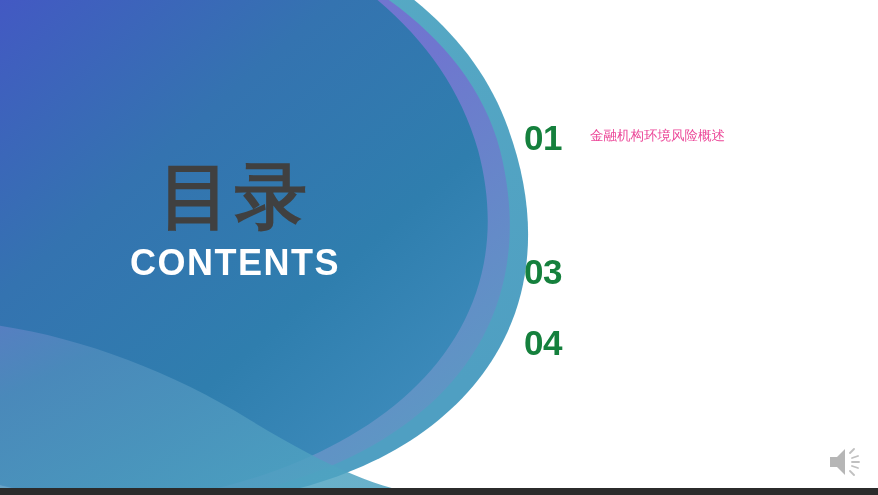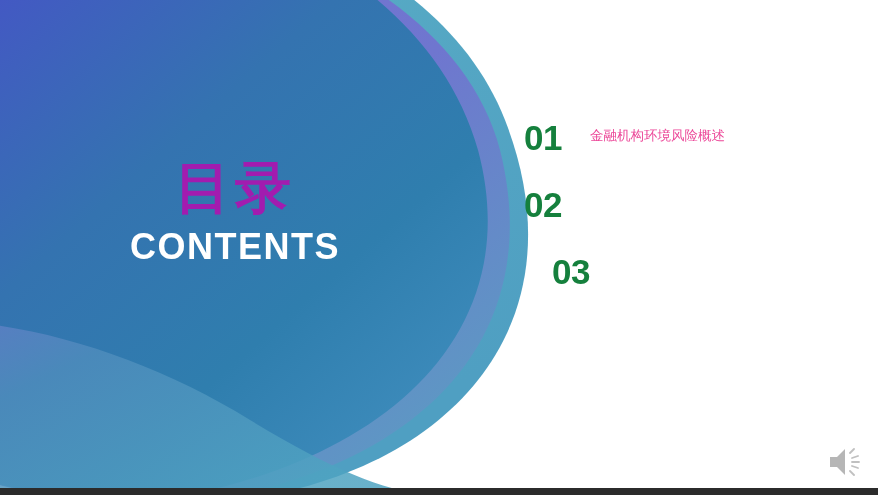--- a/index.html
+++ b/index.html
@@ -30,24 +30,24 @@
 
   
   .title-block {
     position: absolute;
     left: 0;
     top: 160px;
     width: 470px;
     text-align: center;
   }
   .title-cn {
-    font-size: 56px;
+    font-size: 72px;
     line-height: 1.0;
     font-weight: bold;
-    color: #a21caf;
+    color: #404040;
     letter-spacing: 4px;
     margin: 0;
     padding: 0;
     font-family: "DejaVu Sans", "Liberation Sans", sans-serif;
   }
   .title-en {
     font-size: 36px;
     line-height: 1.0;
     font-weight: bold;
     color: #ffffff;
@@ -87,21 +87,21 @@
     color: #ec4899;
     padding-top: 6px;
     width: 236px;
     font-family: "DejaVu Sans", "Liberation Sans", sans-serif;
     word-break: break-all;
   }
 
   
   .item-0 { top: 0px; }
   .item-1 { top: 67px; }
-  .item-2 { top: 134px; text-align: right; }
+  .item-2 { top: 134px; }
   .item-3 { top: 205px; }
 
   
   .speaker-icon {
     position: absolute;
     left: 826px;
     top: 444px;
     width: 42px;
     height: 36px;
     opacity: 0.72;
@@ -178,28 +178,28 @@
   </div>
 
   <div class="contents-list">
 
     <div class="content-item item-0">
       <div class="item-num">01</div>
       <div class="item-text">金融机构环境风险概述</div>
     </div>
 
     <div class="content-item item-1">
-      <div class="item-num">02</div>
     </div>
 
     <div class="content-item item-2">
       <div class="item-num">03</div>
     </div>
 
     <div class="content-item item-3">
+      <div class="item-num">04</div>
     </div>
 
   </div>
 
   <svg class="speaker-icon" viewBox="0 0 42 36" xmlns="http://www.w3.org/2000/svg">
     <path d="M4,13 L11,13 L19,5 L19,31 L11,23 L4,23 Z" fill="#9a9a9a"></path>
     <g stroke="#a8a8a8" stroke-width="1.8" stroke-linecap="round">
       <line x1="24" y1="9" x2="28" y2="5"></line>
       <line x1="26" y1="14" x2="32" y2="12"></line>
       <line x1="26" y1="18" x2="33" y2="18"></line>

